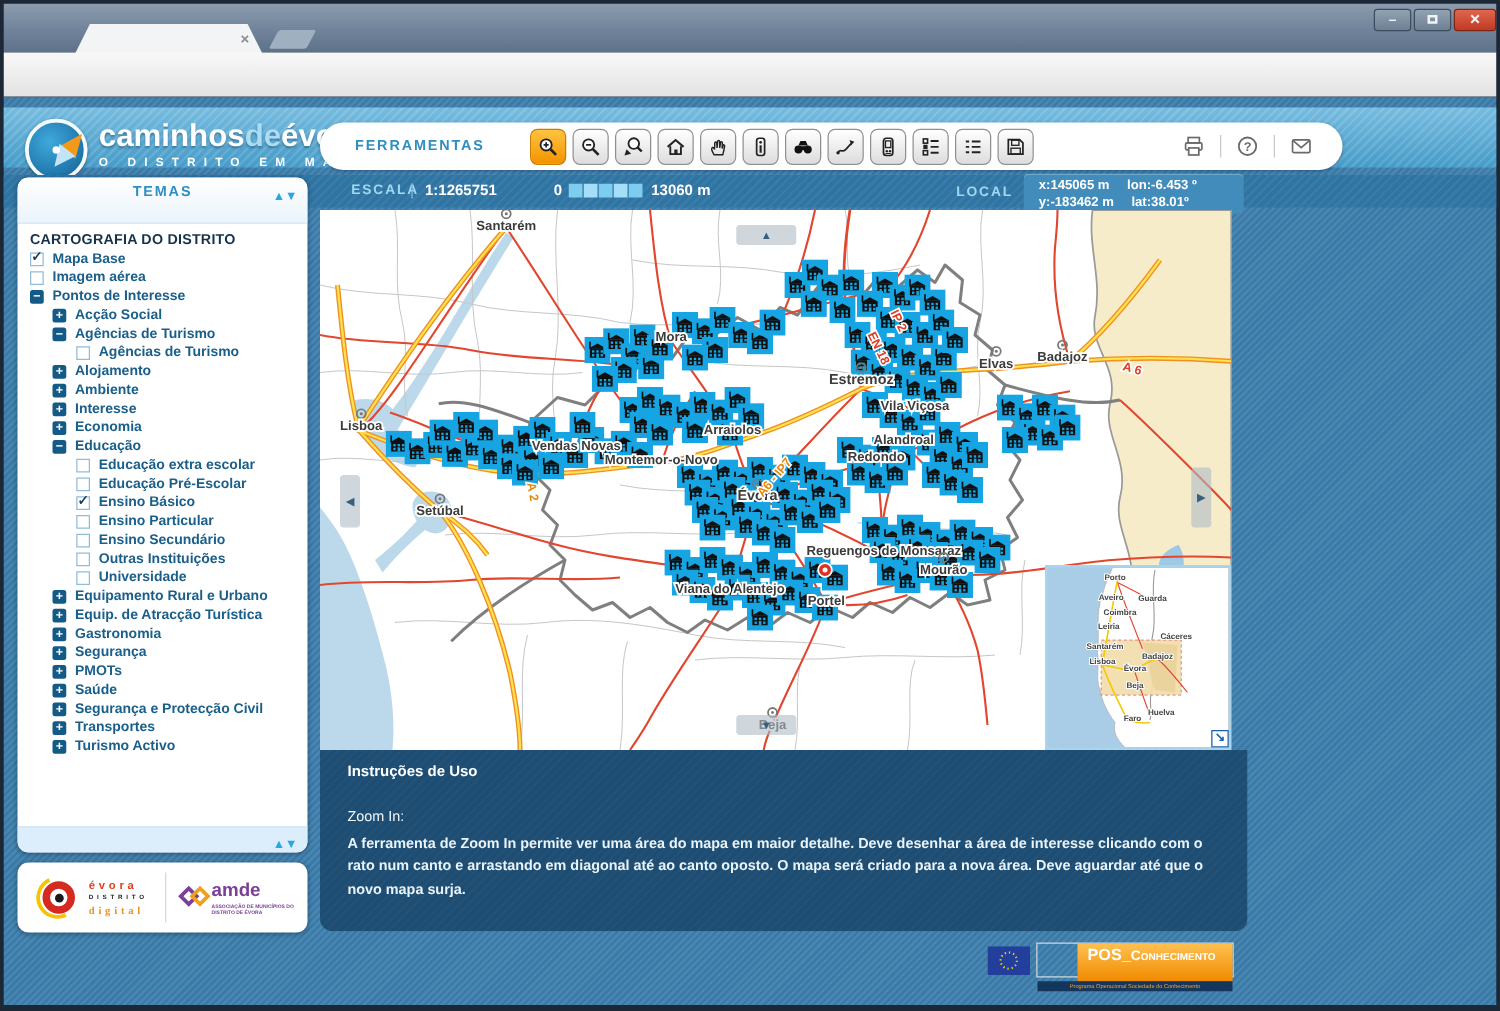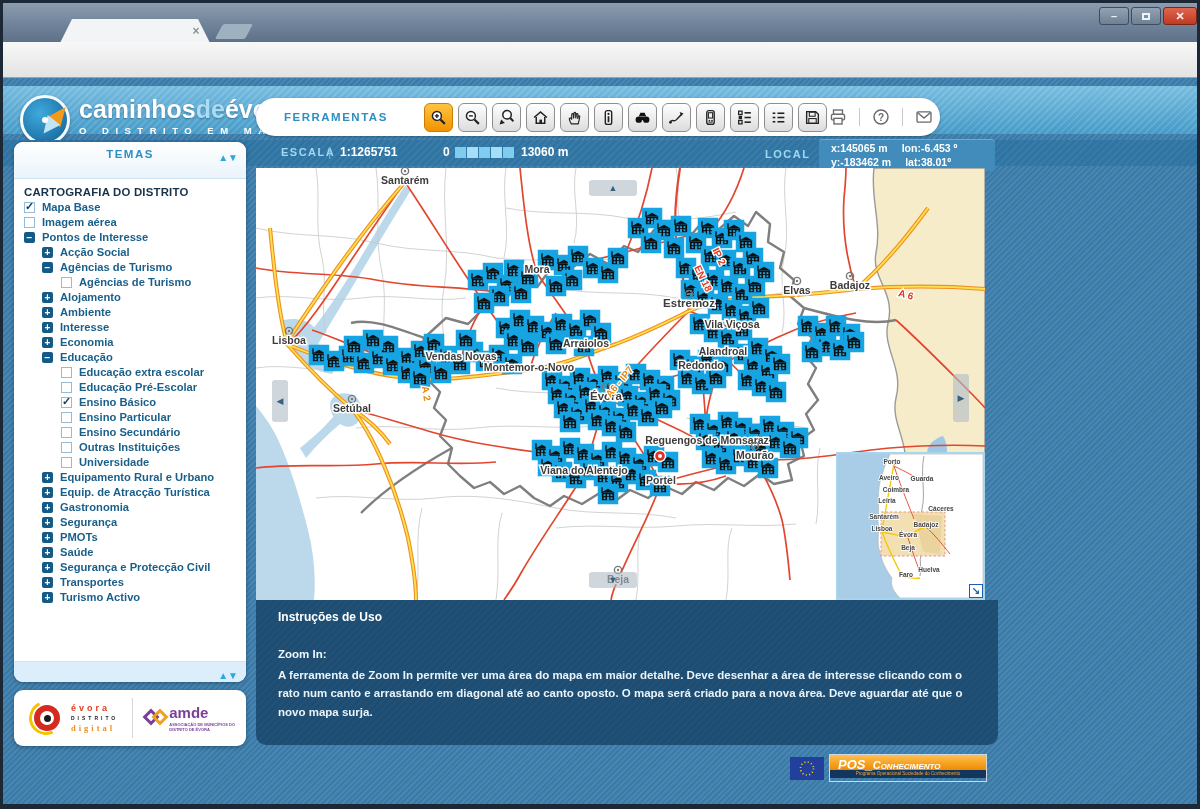--- a/index.html
+++ b/index.html
@@ -54,21 +54,21 @@
     border-left:8px solid transparent; border-right:8px solid transparent; border-top:17px solid #bfe5f6;
     transform:rotate(38deg); transform-origin:50% 0%; }
   #logo .hub { position:absolute; left:19px; top:19px; width:6px; height:6px; border-radius:50%; background:#fff; }
   #brand { position:absolute; left:76px; top:11px; }
   #brand .l1 { font-size:25px; font-weight:bold; color:#fff; letter-spacing:0px; line-height:25px;
     text-shadow:0 1px 2px rgba(0,40,70,.4); }
   #brand .l1 .de { color:#aadcf3; font-weight:bold; }
   #brand .l2 { font-size:9.5px; font-weight:bold; color:#fff; letter-spacing:6.5px; margin-top:3px; }
 
   
-  #toolpill { position:absolute; left:253px; top:12px; width:684px; height:38px; background:#fff;
+  #toolpill { position:absolute; left:253px; top:12px; width:818px; height:38px; background:#fff;
     border-radius:19px; box-shadow:0 1px 3px rgba(0,30,60,.35); display:flex; align-items:center; }
   #tools-label { margin-left:28px; font-size:11.5px; font-weight:bold; color:#2e8fc0; letter-spacing:1.5px; }
   #tools-row { display:flex; gap:5px; margin-left:36px; }
   .tbtn { width:29px; height:29px; border:1px solid #8f8f8f; border-radius:6px;
     background:linear-gradient(180deg,#ffffff,#dcdcdc); display:flex; align-items:center; justify-content:center; }
   .tbtn.active { background:linear-gradient(180deg,#ffc440,#f29300); border-color:#c87c00; }
   #utils-row { display:flex; align-items:center; gap:10px; margin-left:auto; margin-right:22px; }
   .usep { width:1px; height:18px; background:#c9c9c9; }
   .ubtn { width:22px; height:22px; display:flex; align-items:center; justify-content:center; }
 
@@ -151,32 +151,32 @@
     background:#a9cde6; }
   .ovlbl { font-size:6.5px; font-weight:bold; fill:#444; stroke:#fff; stroke-width:1.6px; paint-order:stroke;
     font-family:"Liberation Sans",sans-serif; }
   #ov-corner { position:absolute; right:0px; bottom:0px; width:14px; height:14px; background:#fff;
     border:1px solid #1a5fae; color:#1a5fae; font-size:10px; font-weight:bold; line-height:12px; text-align:center; }
 
   
   #instrpanel { position:absolute; left:253px; top:522px; width:742px; height:145px; background:#1d4d72;
     border-radius:0 0 10px 10px; background-image:repeating-linear-gradient(135deg, rgba(255,255,255,.025) 0 2px, rgba(0,0,0,0) 2px 5px); }
   #instr-title { position:absolute; left:22px; top:10px; font-size:12px; font-weight:bold; color:#fff; }
-  #instr-tool { position:absolute; left:22px; top:48px; font-size:11.5px; font-weight:bold; color:#f2f8fc; }
+  #instr-tool { position:absolute; left:22px; top:48px; font-size:11.5px; font-weight:normal; color:#f2f8fc; }
   #instr-body { position:absolute; left:22px; top:66px; width:692px; font-size:11.5px; font-weight:bold;
     color:#e9f3fa; line-height:1.6; }
 
   
   #footer-text { position:absolute; left:40px; top:680px; width:700px; text-align:center; font-size:11px;
     font-weight:bold; color:#d8ecf8; }
   #footer-text a { color:#d8ecf8; text-decoration:underline; }
   #eu-flag { position:absolute; left:787px; top:679px; }
   #pos-logo { position:absolute; left:826px; top:676px; width:158px; height:28px; border:1px solid #cfd8df; }
-  #pos-top { height:15px; background:linear-gradient(180deg,#ffc050,#f08a00); color:#fff; padding-left:8px;
-    font-style:italic; white-space:nowrap; }
+  #pos-top { height:30px; background:linear-gradient(180deg,#ffc050,#f08a00); color:#fff; padding-left:8px;
+    white-space:nowrap;margin-left:32px; }
   #pos-top .big { font-size:13px; font-weight:bold; }
   #pos-top .med { font-size:11px; font-weight:bold; }
   #pos-top .small { font-size:8px; font-weight:bold; }
   #pos-bottom { height:8px; background:#15365c; color:#f0a030; font-size:4.5px; text-align:center; line-height:8px; }
 
   svg { display:block; }
 </style>
 </head>
 <body>
 

